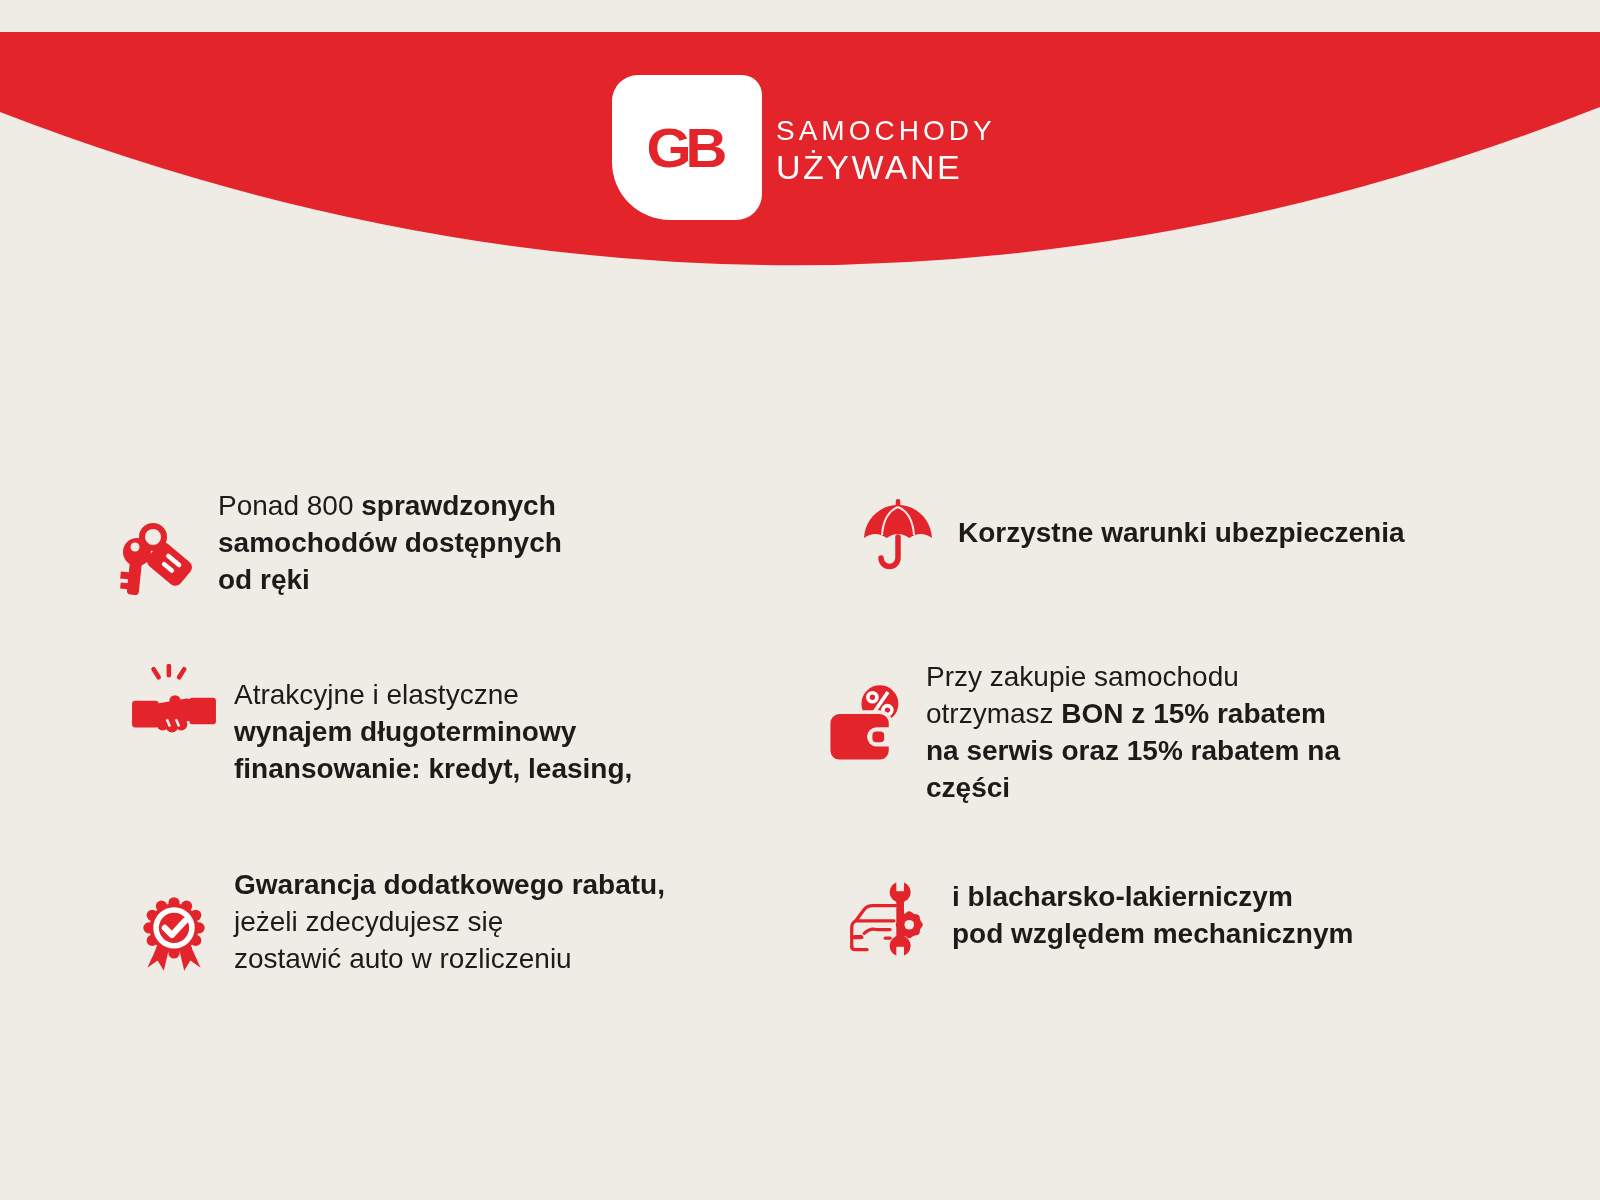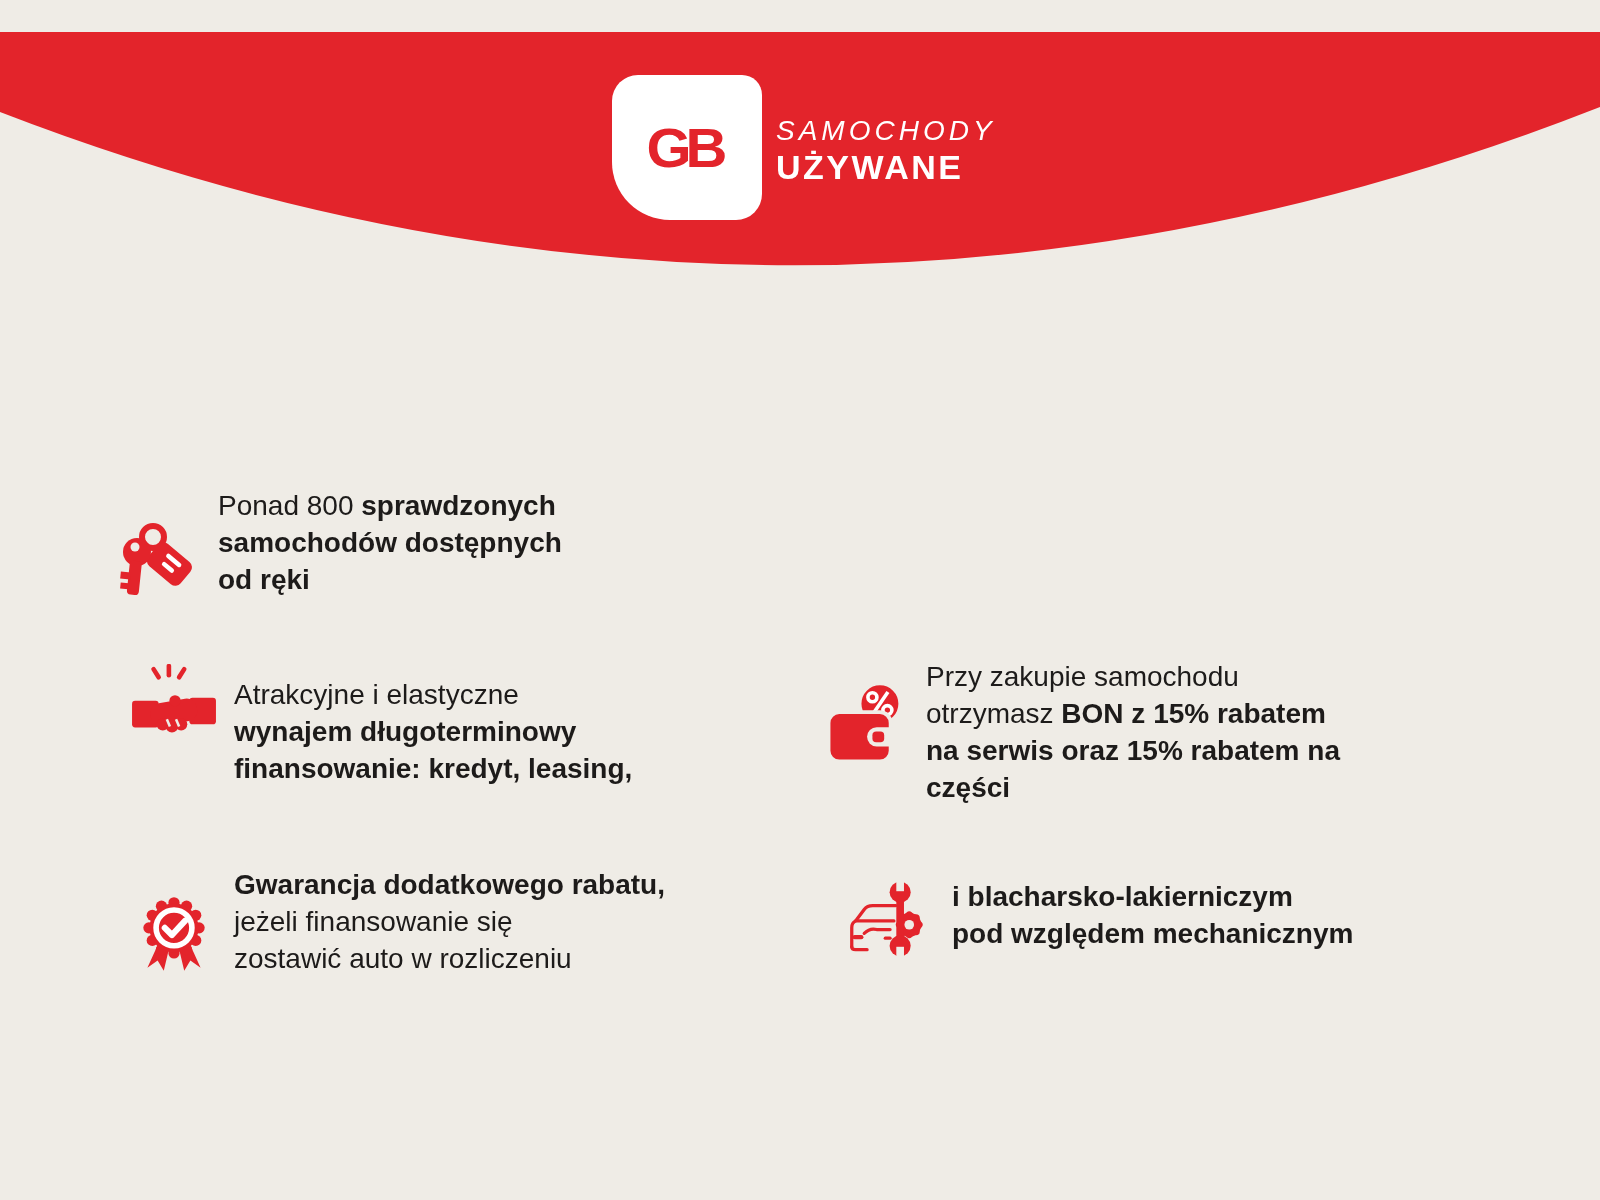--- a/index.html
+++ b/index.html
@@ -32,24 +32,24 @@
   .logo-monogram{
     font-size:58px;font-weight:700;letter-spacing:-6px;
     color:var(--red);
     transform:scaleY(.96);
     padding-right:6px;
   }
   .brand{
     position:absolute;left:776px;top:84px;color:var(--white);
   }
   .brand-line1{
-    font-size:28px;font-weight:400;letter-spacing:4px;line-height:30px;font-style:italic;
+    font-size:28px;font-weight:400;letter-spacing:4px;line-height:30px;
   }
   .brand-line2{
-    font-size:34px;font-weight:700;letter-spacing:2.5px;line-height:36px;margin-top:3px;
+    font-size:34px;font-weight:400;letter-spacing:2.5px;line-height:36px;margin-top:3px;
   }
   
   .feature{
     position:absolute;display:flex;align-items:flex-start;
   }
   .icon-box{
     flex:none;width:92px;display:flex;justify-content:center;
   }
   .icon-box svg{display:block;transform:translateY(var(--dy,0px));}
   .copy{
@@ -155,25 +155,41 @@
           <circle cx="55.25" cy="15.8" r="5.5"></circle>
             <circle cx="64.2" cy="24.75" r="5.5"></circle>
           <circle cx="43" cy="37" r="24"></circle>
         </g>
         <circle cx="43" cy="37" r="17.5" fill="none" stroke="#fff" stroke-width="5.5"></circle>
         <path d="M34 37 L41 44 L54 30" fill="none" stroke="#fff" stroke-width="6" stroke-linecap="round" stroke-linejoin="round"></path>
       </svg>
     </div>
     <div class="copy">
       <div><span></span><span class="b">Gwarancja dodatkowego rabatu,</span></div>
-      <div><span>jeżeli finansowanie się</span><span class="b"></span></div>
+      <div><span>jeżeli zdecydujesz się</span><span class="b"></span></div>
       <div><span>zostawić auto w rozliczeniu</span><span class="b"></span></div>
     </div>
   </div>
 
+  <div class="feature" style="left:852px;top:482px">
+    <div class="icon-box" style="--dy:-20px">
+      <svg width="86" height="86" viewBox="0 0 86 86">
+        <rect x="40.8" y="5" width="4.5" height="9" rx="2" fill="var(--red)"></rect>
+        <path d="M9 44 C10 25 25 11 43 11 C61 11 76 25 77 44 Q65.6 36 54.3 44 Q43 36 31.7 44 Q20.3 36 9 44 Z" fill="var(--red)"></path>
+        <g stroke="#fff" stroke-width="2" fill="none" opacity="0.9">
+          <path d="M43 13 C33 17 28 28 27 41"></path>
+            <path d="M43 13 C53 17 58 28 59 41"></path>
+        </g>
+        <path d="M43 43 L43 64 A8.5 8.5 0 0 1 26 64" fill="none" stroke="var(--red)" stroke-width="5.5" stroke-linecap="round"></path>
+      </svg>
+    </div>
+    <div class="copy">
+      <div><span></span><span class="b">Korzystne warunki ubezpieczenia</span></div>
+    </div>
+  </div>
 
   <div class="feature" style="left:820px;top:626px">
     <div class="icon-box" style="--dy:20px">
       <svg width="92" height="92" viewBox="0 0 86 86">
         <circle cx="56" cy="24" r="19" fill="var(--red)" stroke="var(--bg)" stroke-width="3.5"></circle>
         <g stroke="#fff" stroke-width="3.4" fill="none">
           <circle cx="49" cy="18" r="4.2"></circle>
             <circle cx="63" cy="30" r="4.2"></circle>
           <path d="M63.5 13 L48.5 35"></path>
         </g>

